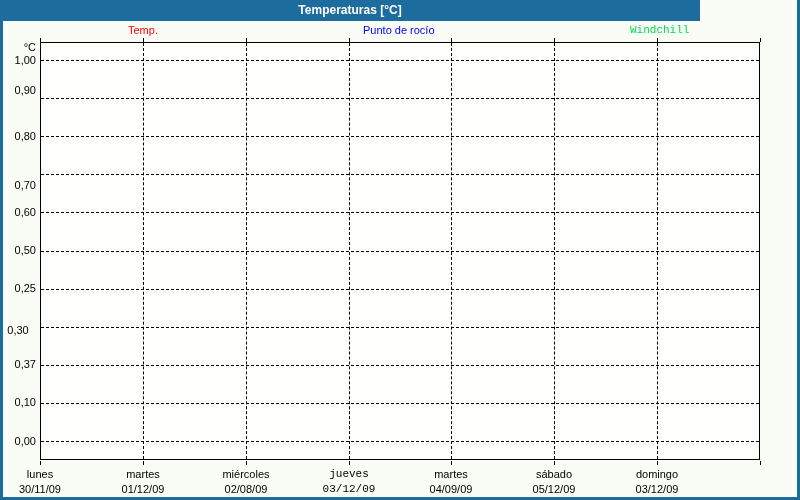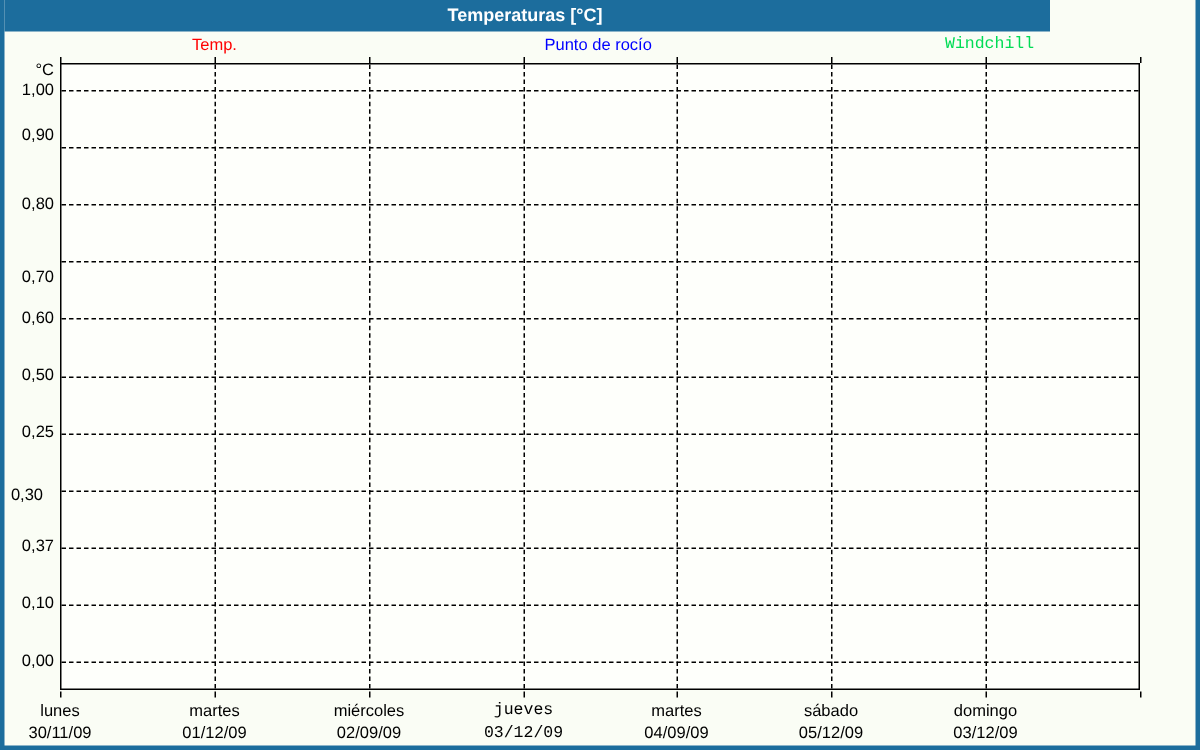--- a/index.html
+++ b/index.html
@@ -109,21 +109,21 @@
       <div class="xlab" style="left: 37px; top: 467px;">
         <div>lunes</div>
         <div>30/11/09</div>
       </div>
       <div class="xlab" style="left: 140px; top: 467px;">
         <div>martes</div>
         <div>01/12/09</div>
       </div>
       <div class="xlab" style="left: 243px; top: 467px;">
         <div>miércoles</div>
-        <div>02/09/09</div>
+        <div>02/08/09</div>
       </div>
       <div class="xlab" style="left: 346px; top: 467px; font-family: Liberation Mono, monospace;">
         <div>jueves</div>
         <div>03/12/09</div>
       </div>
       <div class="xlab" style="left: 448px; top: 467px;">
         <div>martes</div>
         <div>04/09/09</div>
       </div>
       <div class="xlab" style="left: 551px; top: 467px;">

